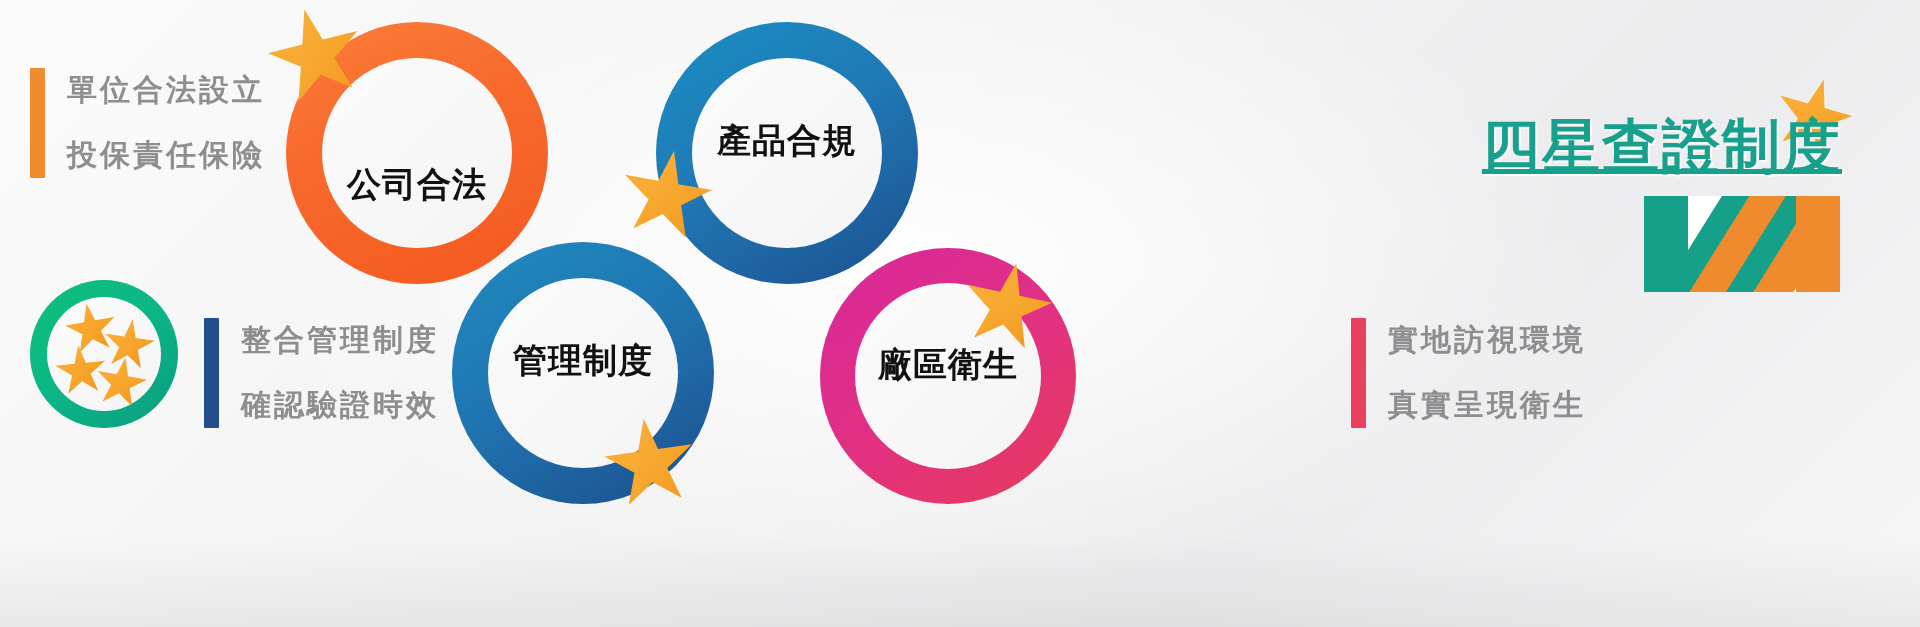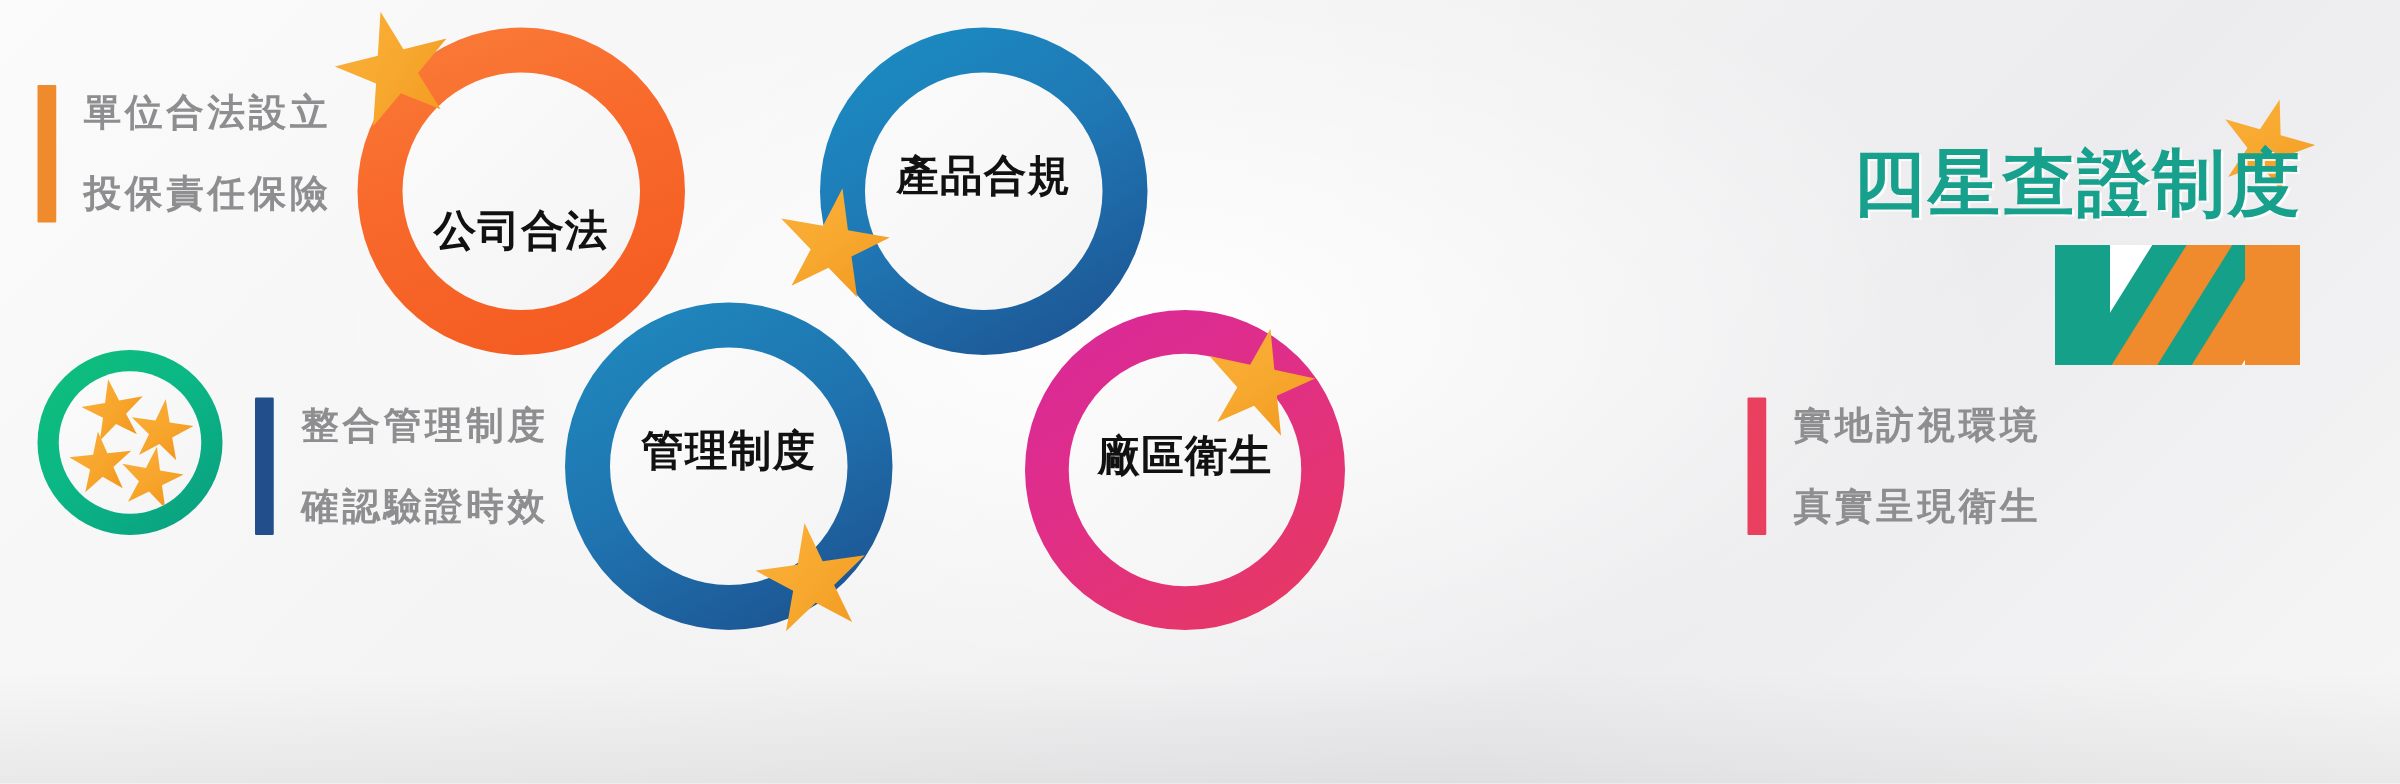--- a/index.html
+++ b/index.html
@@ -101,28 +101,29 @@
   .accent-bar { width:15px; border-radius:1px; flex:0 0 auto; }
   .tb-lines { display:flex; flex-direction:column; justify-content:space-between; padding:2px 0; }
   .tb-line {
     font-size:30px; color:#8e8e90; letter-spacing:3px; white-space:nowrap;
     font-family:"DejaVu Sans","Liberation Sans",sans-serif; font-weight:700;
   }
 
   #text-company    { left:30px;   top:68px;  height:110px; }
   #text-product    { left:1124px; top:68px;  height:110px; }
   #text-management { left:204px;  top:318px; height:110px; }
-  #text-hygiene    { left:1372px; top:318px; height:110px;padding-left:26px; }
+  #text-hygiene    { left:1325px; top:318px; height:110px;padding-left:26px; }
 
   
   #headline {
     position:absolute; left:1482px; top:108px; z-index:25;
     font-size:58px; font-weight:bold; color:#17a08c; letter-spacing:2px;
     white-space:nowrap;
     text-shadow:2px 2px 0 rgba(255,255,255,.85);
+    text-decoration:underline;
   }
   #brand-logo {
     position:absolute; left:1644px; top:196px; width:196px; height:96px; z-index:25;
     display:flex; overflow:hidden;
   }
   .logo-bar-left  { width:44px; height:100%; background:#15a089; }
   .logo-mid { flex:1; height:100%; position:relative; overflow:hidden; background:#ffffff; }
   .logo-mid .stripe { position:absolute; top:-40px; height:190px; width:28px; transform:rotate(32deg); }
   .logo-bar-right { width:44px; height:100%; background:#ef8b2c; }
 </style>

